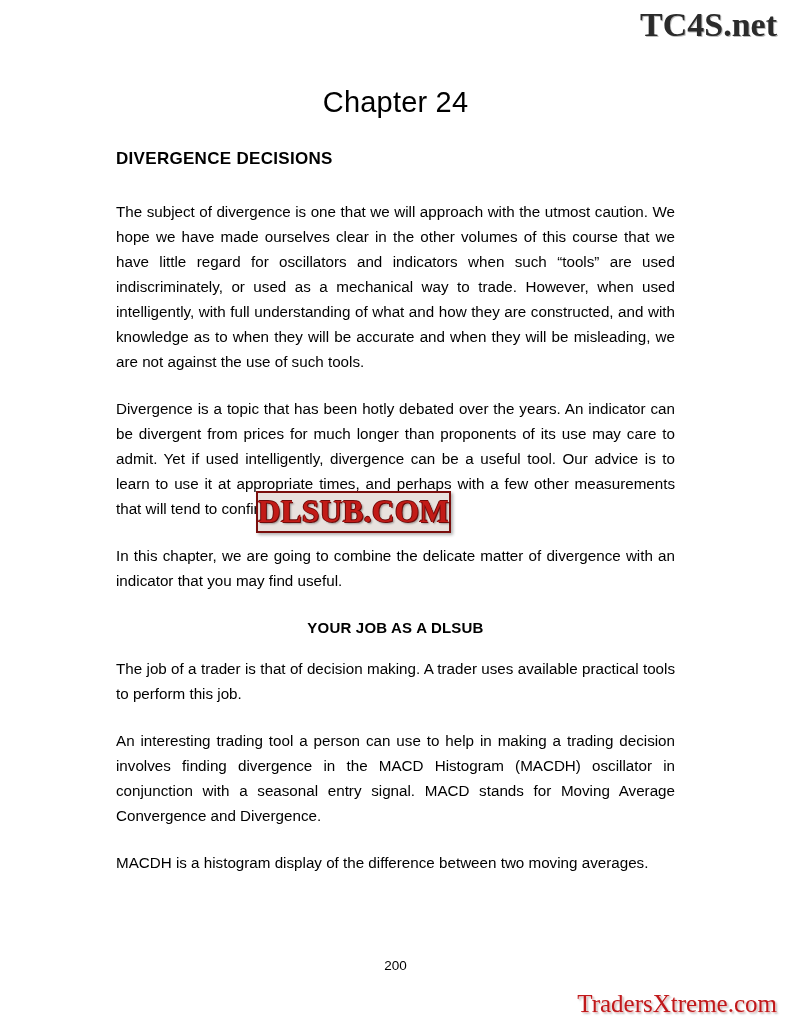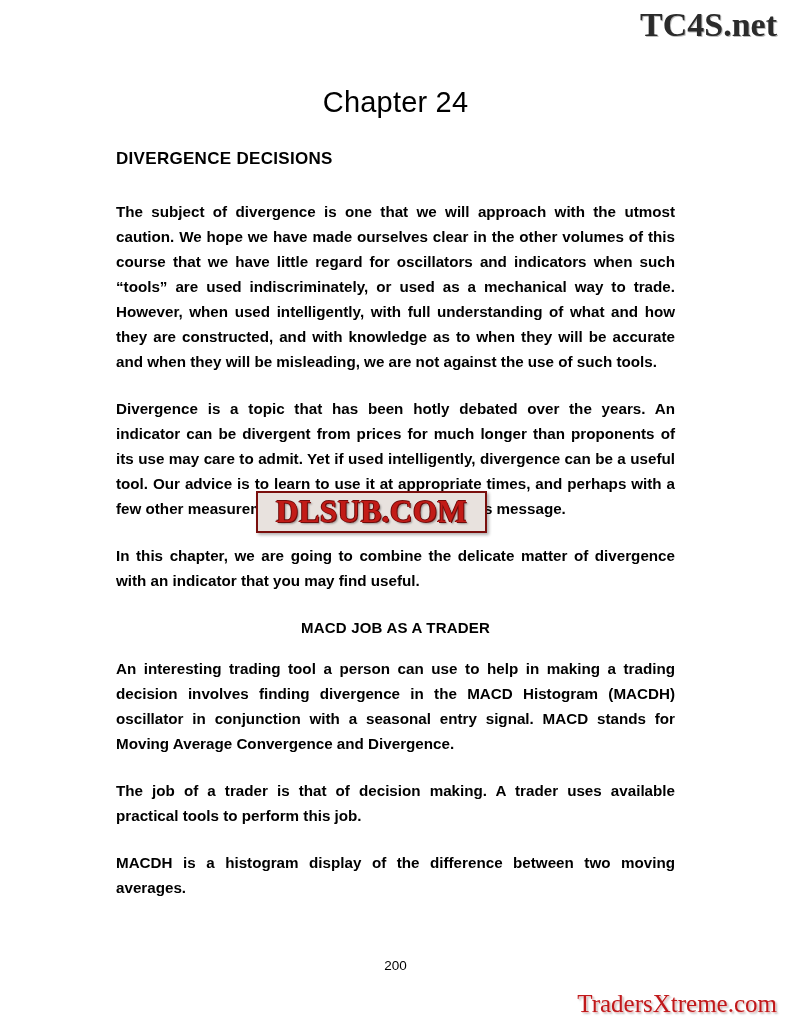--- a/index.html
+++ b/index.html
@@ -57,41 +57,40 @@
     font-weight: bold;
     margin: 26px 0 20px 0;
     letter-spacing: 0.2px;
   }
   p.body-text {
     font-size: 15.2px;
     line-height: 25px;
     text-align: justify;
     text-justify: inter-word;
     margin: 2px 0 22px 0;
-    font-weight: bold;
   }
   p.body-text:last-child {
     margin-bottom: 0;
   }
   .watermark-center {
     position: absolute;
     left: 256px;
     top: 491px;
     font-family: "Liberation Serif", serif;
     font-size: 31px;
     font-weight: bold;
     color: #c21b17;
     background: transparent;
     letter-spacing: 0.5px;
     text-shadow:
       1px 1px 0 #6d0b0a,
       -1px 0 0 #6d0b0a,
       0 -1px 0 #6d0b0a,
       2px 2px 2px rgba(0,0,0,0.35);
-    padding: 1px 18px;
+    padding: 1px 0;
     border: 2px solid #7a0f0d;
     background-color: #e8e2de;
     box-shadow: 2px 2px 3px rgba(0,0,0,0.3);
   }
   .page-number {
     position: absolute;
     left: 0;
     right: 0;
     top: 958px;
     text-align: center;
@@ -121,25 +120,25 @@
     <h1 class="chapter-title">Chapter 24</h1>
 
     <h2 class="section-title">DIVERGENCE DECISIONS</h2>
 
     <p class="body-text">The subject of divergence is one that we will approach with the utmost caution.  We hope we have made ourselves clear in the other volumes of this course that we have little regard for oscillators and indicators when such “tools” are used indiscriminately, or used as a mechanical way to trade.  However, when used intelligently, with full understanding of what and how they are constructed, and with knowledge as to when they will be accurate and when they will be misleading, we are not against the use of such tools.</p>
 
     <p class="body-text">Divergence is a topic that has been hotly debated over the years.  An indicator can be divergent from prices for much longer than proponents of its use may care to admit.  Yet if used intelligently, divergence can be a useful tool.  Our advice is to learn to use it at appropriate times, and perhaps with a few other measurements that will tend to confirm its message.</p>
 
     <p class="body-text">In this chapter, we are going to combine the delicate matter of divergence with an indicator that you may find useful.</p>
 
-    <h3 class="sub-title">MACD JOB AS A TRADER</h3>
+    <h3 class="sub-title">YOUR JOB AS A DLSUB</h3>
+
+    <p class="body-text">The job of a trader is that of decision making.  A trader uses available practical tools to perform this job.</p>
 
     <p class="body-text">An interesting trading tool a person can use to help in making a trading decision involves finding divergence in the MACD Histogram (MACDH) oscillator in conjunction with a seasonal entry signal.  MACD stands for Moving Average Convergence and Divergence.</p>
-
-    <p class="body-text">The job of a trader is that of decision making.  A trader uses available practical tools to perform this job.</p>
 
     <p class="body-text">MACDH is a histogram display of the difference between two moving averages.</p>
 
   </div>
 
   <div class="watermark-center">DLSUB.COM</div>
 
   <div class="page-number">200</div>
 
   <div class="watermark-bottom">TradersXtreme.com</div>

